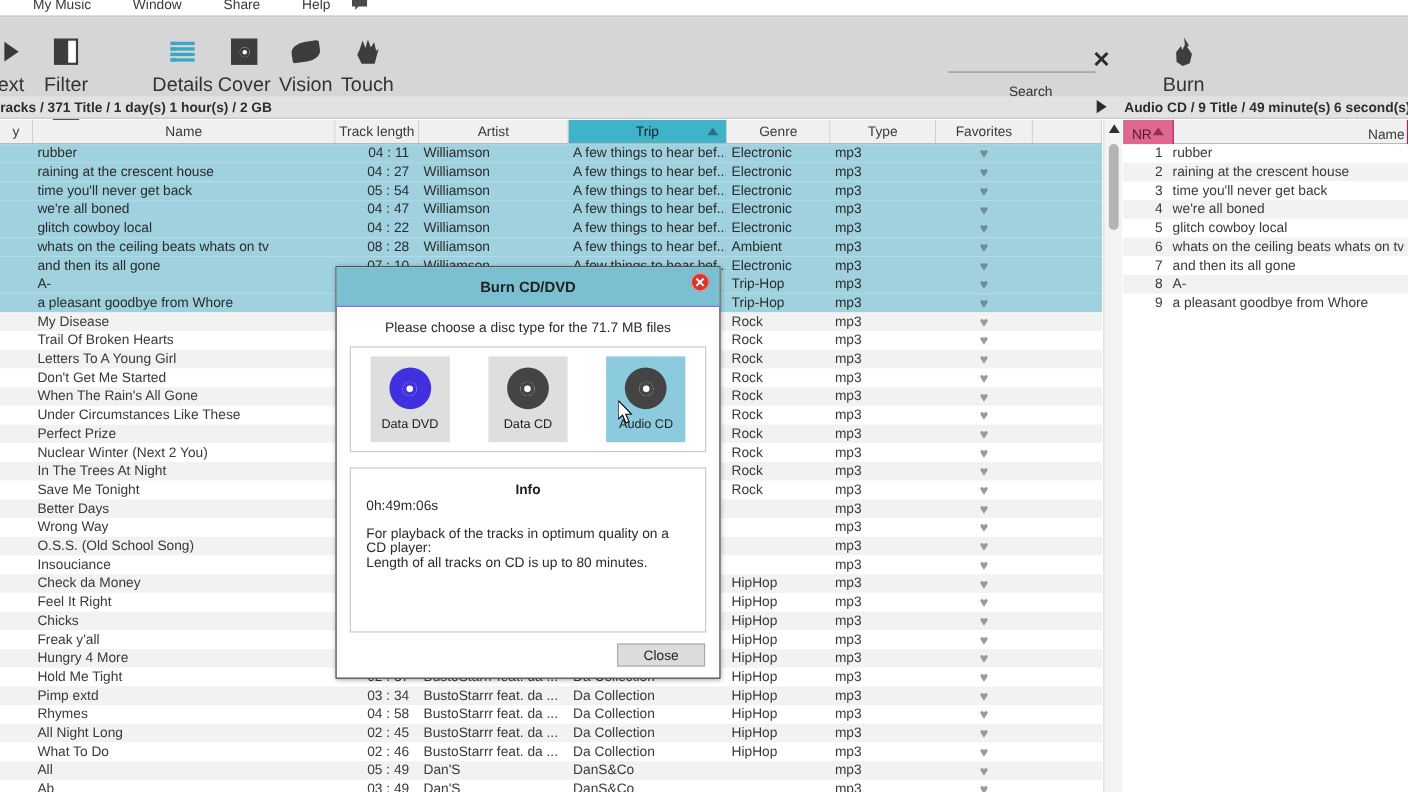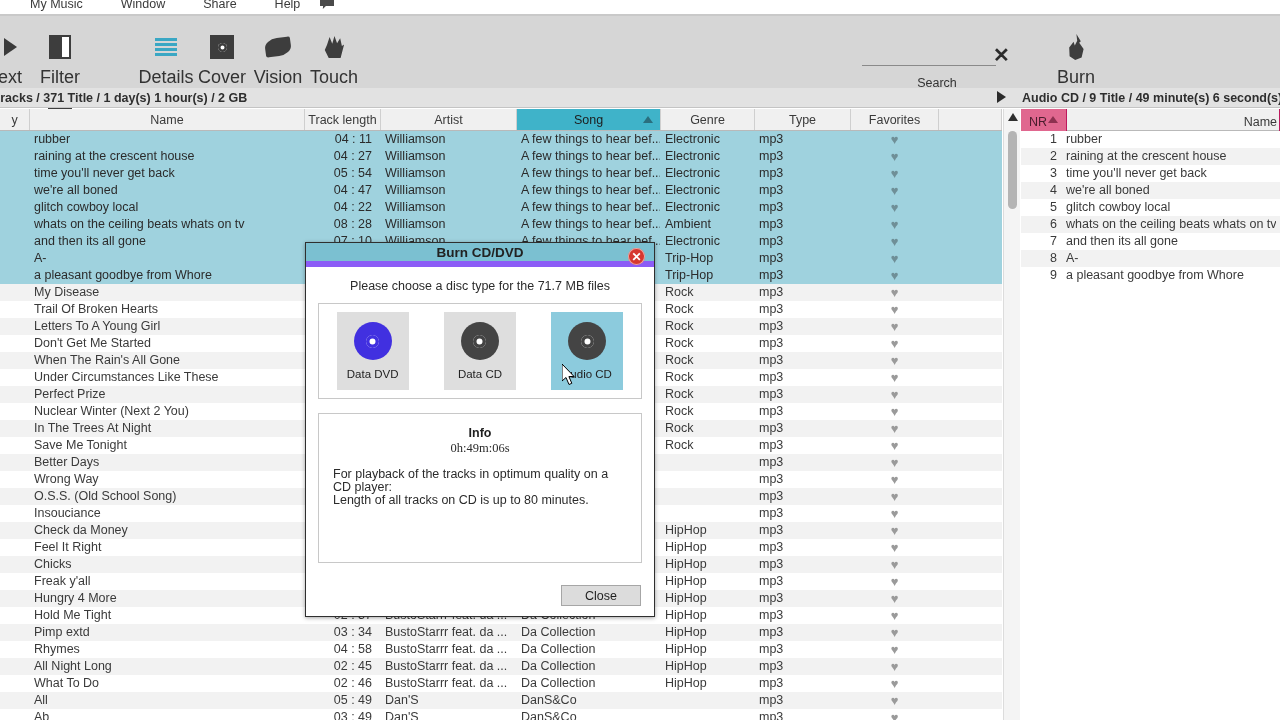--- a/index.html
+++ b/index.html
@@ -176,21 +176,21 @@
   .rcell-nm { width:215px; padding-left:5px; height:17px; line-height:17px;
               overflow:hidden; white-space:nowrap; }
 
   
   .modal {
     position: absolute; left: 305px; top: 242px; width: 350px; height: 375px;
     background: #ffffff; border: 1px solid #2f2f2f;
     box-shadow: 0 1px 4px rgba(0,0,0,.35);
   }
   .modal-title {
-    height: 24px; background: #7bc0d1; border-bottom: 6px solid #8b5cf6;
+    height: 36px; background: #7bc0d1; border-bottom: 1px solid #8b5cf6;
     display: flex; align-items: center; justify-content: center; position: relative;
   }
   .modal-title span { font-size: 13.5px; font-weight: 700; color: #222; }
   .modal-close {
     position: absolute; right: 9px; top: 5px; width: 17px; height: 17px;
     border-radius: 50%; background: #d6372f; color: #fff;
     display:flex; align-items:center; justify-content:center;
     font-size: 12px; font-weight: 700; line-height: 1; cursor: default;
     box-shadow: inset 0 0 0 1px #ffffff88;
   }
@@ -224,21 +224,21 @@
   .cursor-arrow {
     position: absolute; left: 562px; top: 364px; width: 15px; height: 22px;
     pointer-events: none;
   }
 
   .info-box {
     margin: 14px 12px 0 12px; border: 1px solid #c8c8c8; height: 150px;
     background: #fff; padding: 12px 14px;
   }
   .info-title { text-align:center; font-size: 12.5px; font-weight: 700; color: #1f1f1f; }
-  .info-time { text-align:center; font-size: 12.5px; color: #2b2b2b; margin-top: 1px; font-family: Liberation Serif, serif; }
+  .info-time { font-size: 12.5px; color: #2b2b2b; margin-top: 1px; }
   .info-body { font-size: 12.5px; color: #2b2b2b; margin-top: 12px; line-height: 13px; }
   .modal-footer { position:absolute; right: 13px; bottom: 10px; }
   .btn-close {
     width: 80px; height: 21px; background: #dcdcdc; border: 1px solid #a6a6a6;
     font-family: "Liberation Sans", sans-serif; font-size: 12.5px; color: #1f1f1f;
     cursor: default;
   }
 </style>
 </head>
 <body>
@@ -336,21 +336,21 @@
     <div class="status-right">Audio CD  /  9 Title  /  49 minute(s) 6 second(s)</div>
   </div>
 
   <div class="main-table">
     <div class="thead">
       <div class="th" style="width:30px;">y</div>
       <div class="th" style="width:275px;">Name</div>
       <div class="th" style="width:76px;">Track length</div>
       <div class="th" style="width:136px;">Artist</div>
       <div class="th sorted" style="width:144px;">
-        <span>Song</span>
+        <span>Trip</span>
         <i class="sort-ar"></i>
       </div>
       <div class="th" style="width:94px;">Genre</div>
       <div class="th" style="width:96px;">Type</div>
       <div class="th" style="width:88px;">Favorites</div>
       <div class="th" style="width:63px;"></div>
     </div>
     <div class="tbody" id="tbody">
         <div class="row sel">
           <div class="cell c-play"></div>

